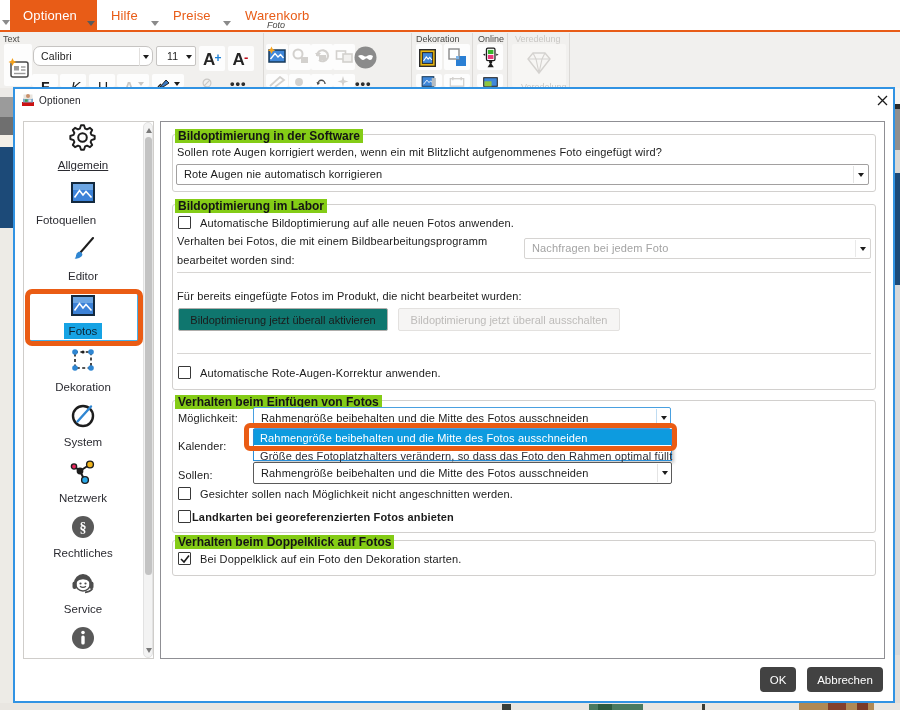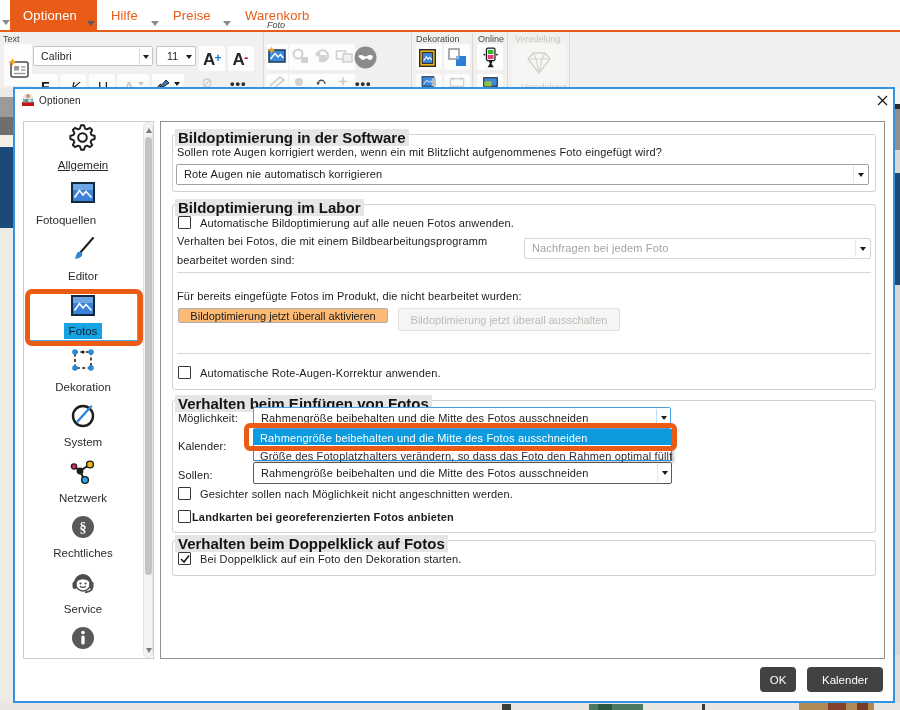--- a/index.html
+++ b/index.html
@@ -1,21 +1,21 @@
 <!DOCTYPE html>
 <html><head>
 <meta charset="utf-8">
 <style>
   html,body{margin:0;padding:0;}
   *{box-sizing:border-box;}
   body{width:900px;height:710px;overflow:hidden;position:relative;
        font-family:"Liberation Sans",sans-serif;background:#fff;}
   .abs{position:absolute;}
   .txt{position:absolute;color:#1b1b1b;font-size:11px;white-space:nowrap;letter-spacing:0.15px;}
-  .glab{position:absolute;color:#141414;font-size:15px;font-weight:bold;white-space:nowrap;background:#e5e5e5;padding:0 3px;}
+  .glab{position:absolute;color:#141414;font-size:12px;font-weight:bold;white-space:nowrap;background:#84cc16;padding:0 3px;}
   .gbox{position:absolute;border:1px solid #d2d0ce;border-radius:3px;}
   .combo{position:absolute;background:#fff;border:1px solid #a2a0a0;border-radius:2px;}
   .combo .ct{position:absolute;left:7px;top:3px;font-size:11px;color:#1b1b1b;white-space:nowrap;letter-spacing:0.15px;}
   .caret{position:absolute;width:0;height:0;border-left:3.5px solid transparent;border-right:3.5px solid transparent;border-top:4.5px solid #1c1c1c;}
   .cb{position:absolute;width:13px;height:13px;border:1px solid #383838;background:#fff;border-radius:1px;}
   .sep{position:absolute;height:1px;background:#d8d6d4;}
   .btn{position:absolute;background:#424242;border-radius:4px;color:#fff;font-size:11.5px;
        display:flex;align-items:center;justify-content:center;}
   .sblab{position:absolute;width:120px;text-align:center;font-size:11.5px;color:#2b2b31;}
   .rlab{position:absolute;font-size:9px;color:#4a4946;}
@@ -53,21 +53,21 @@
 
   <div class="tile" style="left:4px;top:44px;width:28px;height:42px;"></div>
   <svg class="abs" style="left:8px;top:58px;" width="22" height="22" viewBox="0 0 22 22">
     <rect x="3" y="4" width="17" height="15" rx="2" fill="#fff" stroke="#4a4a4a" stroke-width="1.5"></rect>
     <rect x="6" y="8" width="5" height="4.5" fill="#9a9a9a"></rect>
     <line x1="13" y1="9" x2="17.5" y2="9" stroke="#9a9a9a" stroke-width="1.4"></line>
     <line x1="13" y1="12" x2="17.5" y2="12" stroke="#9a9a9a" stroke-width="1.4"></line>
     <line x1="6" y1="15.5" x2="17.5" y2="15.5" stroke="#9a9a9a" stroke-width="1.4"></line>
     <path d="M4.5 0 L5.7 2.8 L8.5 4 L5.7 5.2 L4.5 8 L3.3 5.2 L0.5 4 L3.3 2.8 Z" fill="#f2a01d"></path>
   </svg>
-  <div class="combo" style="left:33px;top:46px;width:120px;height:20px;border-color:#c6c4c2;">
+  <div class="combo" style="left:33px;top:46px;width:120px;height:20px;border-color:#c6c4c2;border-radius:7px;">
     <div class="ct" style="top:3px;font-size:10.5px;">Calibri</div>
     <div class="abs" style="right:12px;top:1px;width:1px;height:18px;background:#e2e0de;"></div>
     <div class="caret" style="right:3px;top:8px;"></div>
   </div>
   <div class="combo" style="left:156px;top:46px;width:40px;height:20px;border-color:#c6c4c2;">
     <div class="ct" style="left:10px;top:3px;font-size:10.5px;">11</div>
     <div class="caret" style="right:3px;top:8px;"></div>
   </div>
   <div class="tile" style="left:199px;top:46px;width:26px;height:25px;"></div>
   <div class="txt" style="left:203px;top:50px;font-size:17px;font-weight:bold;color:#242424;">A</div>
@@ -346,21 +346,21 @@
   <div class="txt" style="left:200px;top:217px;">Automatische Bildoptimierung auf alle neuen Fotos anwenden.</div>
   <div class="txt" style="left:177px;top:235px;">Verhalten bei Fotos, die mit einem Bildbearbeitungsprogramm</div>
   <div class="txt" style="left:177px;top:254px;">bearbeitet worden sind:</div>
   <div class="combo" style="left:524px;top:238px;width:347px;height:21px;border-color:#d6d4d2;">
     <div class="ct" style="color:#a3a3a3;">Nachfragen bei jedem Foto</div>
     <div class="abs" style="right:14px;top:1px;width:1px;height:17px;background:#e9e9e9;"></div>
     <div class="caret" style="right:4px;top:8px;"></div>
   </div>
   <div class="sep" style="left:177px;top:272px;width:694px;"></div>
   <div class="txt" style="left:177px;top:290px;">Für bereits eingefügte Fotos im Produkt, die nicht bearbeitet wurden:</div>
-  <div class="abs" style="left:178px;top:308px;width:210px;height:15px;background:#fdba74;border:1px solid #b0aeac;border-radius:2px;display:flex;align-items:center;justify-content:center;">
+  <div class="abs" style="left:178px;top:308px;width:210px;height:23px;background:#0f766e;border:1px solid #b0aeac;border-radius:2px;display:flex;align-items:center;justify-content:center;">
     <span style="font-size:11px;color:#1b1b1b;">Bildoptimierung jetzt überall aktivieren</span>
   </div>
   <div class="abs" style="left:398px;top:308px;width:222px;height:23px;background:#f6f5f4;border:1px solid #e3e1df;border-radius:2px;display:flex;align-items:center;justify-content:center;">
     <span style="font-size:11px;color:#bdbbb9;">Bildoptimierung jetzt überall ausschalten</span>
   </div>
   <div class="sep" style="left:177px;top:353px;width:694px;"></div>
   <div class="cb" style="left:178px;top:366px;"></div>
   <div class="txt" style="left:200px;top:367px;">Automatische Rote-Augen-Korrektur anwenden.</div>
 
   <div class="gbox" style="left:172px;top:400px;width:704px;height:133px;"></div>
@@ -390,18 +390,18 @@
 
   <div class="gbox" style="left:172px;top:540px;width:704px;height:36px;"></div>
   <div class="glab" style="left:175px;top:535px;">Verhalten beim Doppelklick auf Fotos</div>
   <div class="cb" style="left:178px;top:552px;"></div>
   <svg class="abs" style="left:179px;top:553px;" width="12" height="12" viewBox="0 0 12 12">
     <path d="M2 6 L5 9 L10 2.5" fill="none" stroke="#1a1a1a" stroke-width="1.6"></path>
   </svg>
   <div class="txt" style="left:200px;top:553px;">Bei Doppelklick auf ein Foto den Dekoration starten.</div>
 
   <div class="btn" style="left:760px;top:667px;width:36px;height:25px;">OK</div>
-  <div class="btn" style="left:807px;top:667px;width:76px;height:25px;">Kalender</div>
+  <div class="btn" style="left:807px;top:667px;width:76px;height:25px;">Abbrechen</div>
 </div>
 <div id="annot">
   <div class="abs" style="left:25px;top:289px;width:118px;height:57px;border:5px solid #ea5c14;border-radius:7px;box-sizing:border-box;"></div>
   <div class="abs" style="left:244px;top:423px;width:433px;height:28px;border:5px solid #ea5c14;border-radius:6px;box-sizing:border-box;"></div>
 </div>
 
 </body></html>

